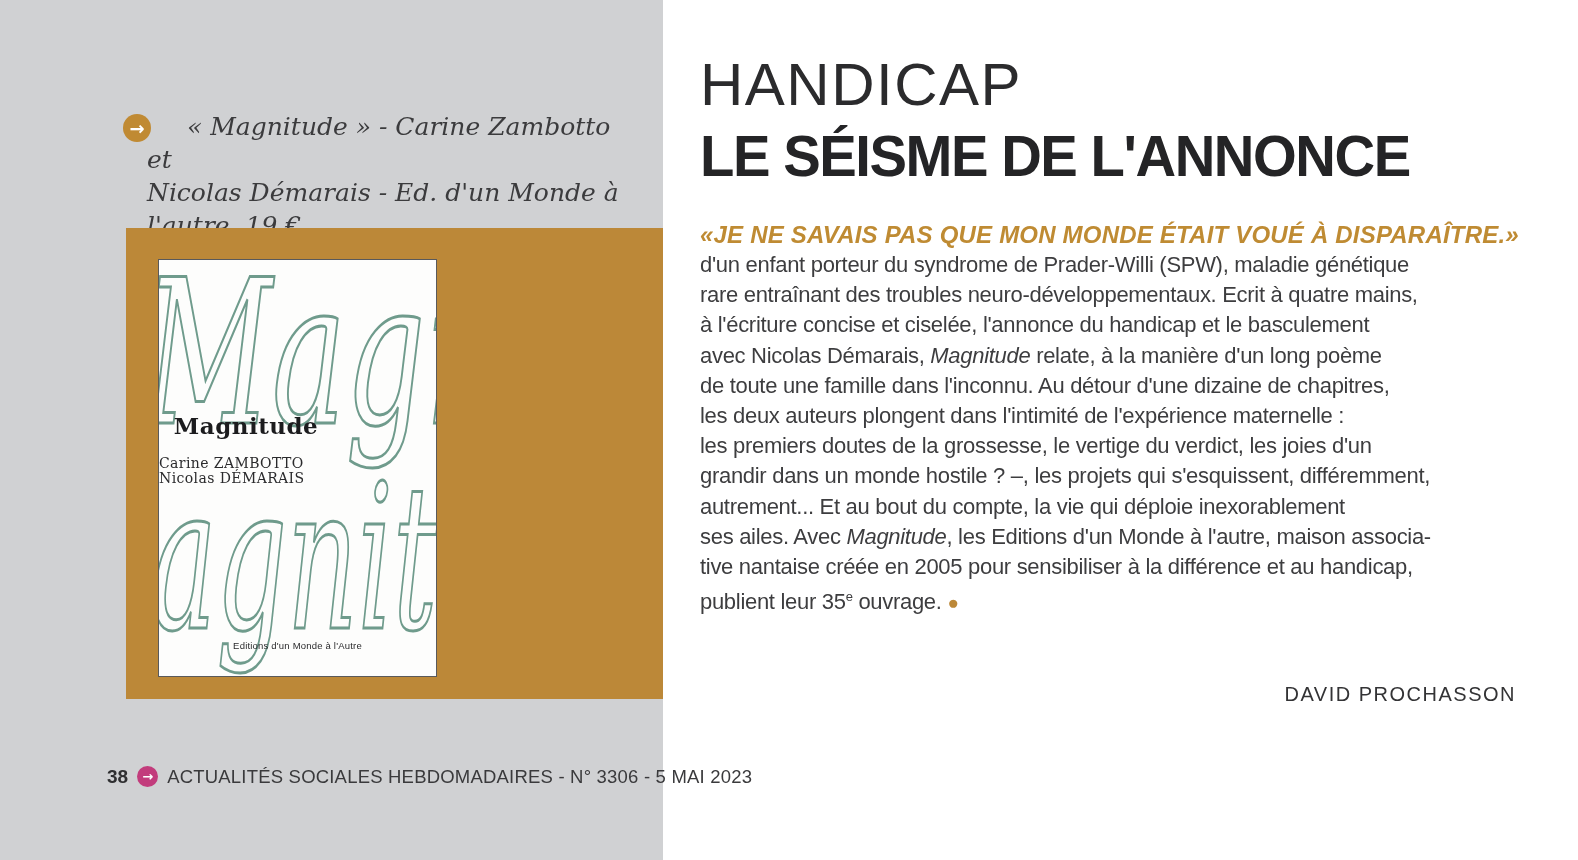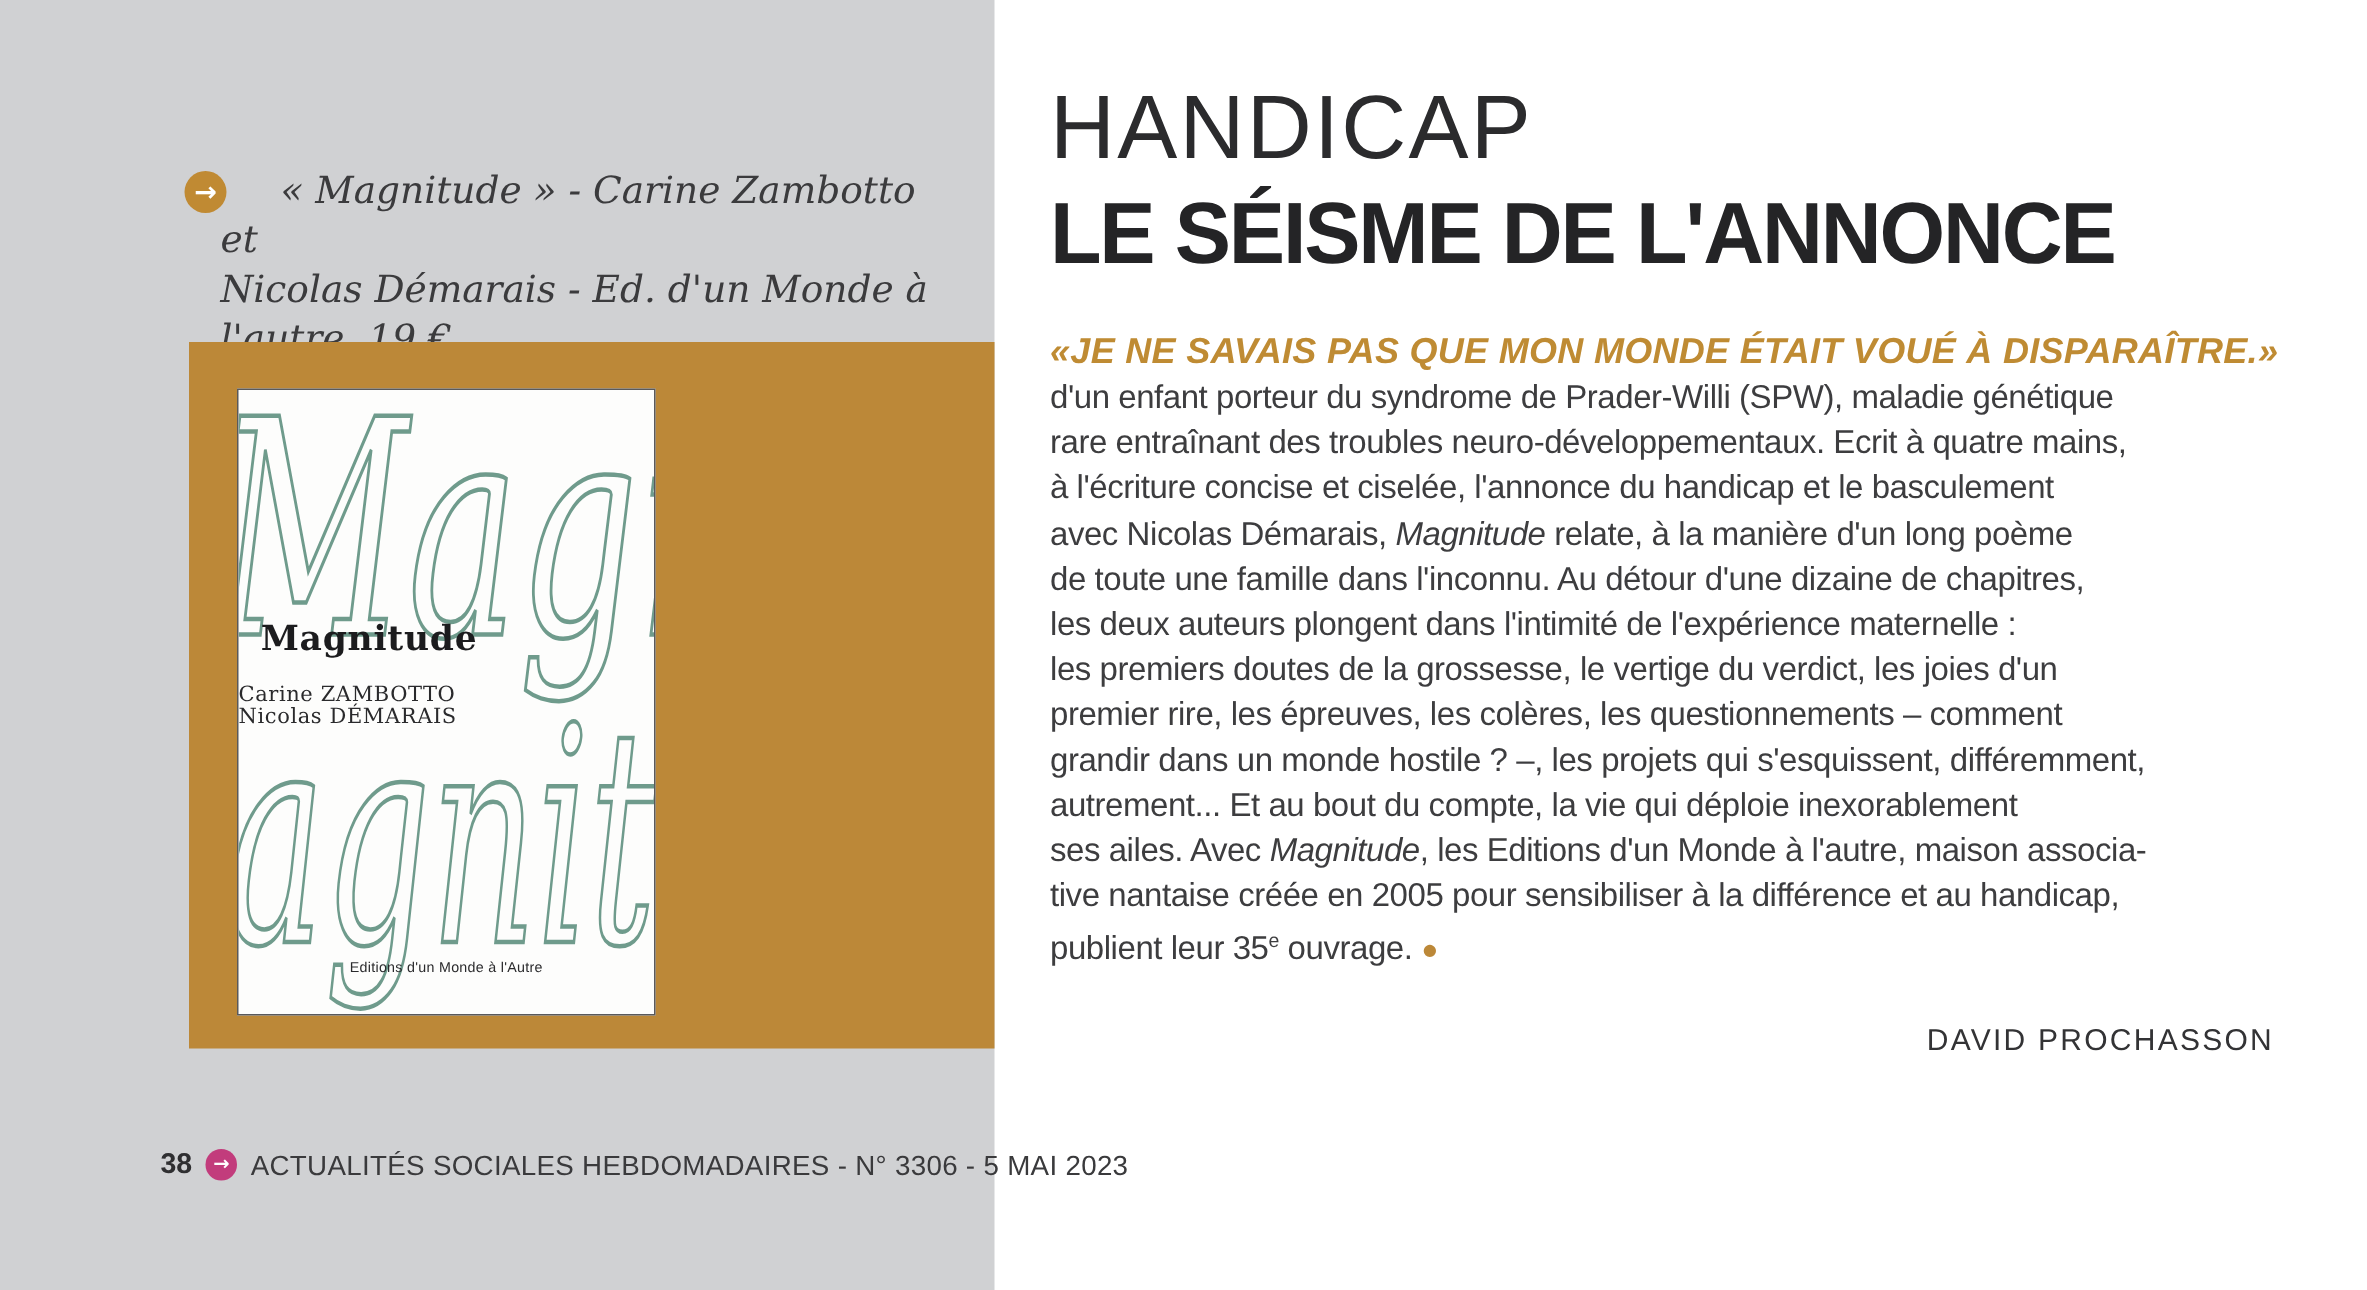--- a/index.html
+++ b/index.html
@@ -123,21 +123,20 @@
   <div class="article-title">LE SÉISME DE L'ANNONCE</div>
   <div class="lede">«JE NE SAVAIS PAS QUE MON MONDE ÉTAIT VOUÉ À DISPARAÎTRE.»</div>
   <div class="body-text" id="body-text">
       <div class="body-line"><span>d'un enfant porteur du syndrome de Prader-Willi (SPW), maladie génétique</span></div>
       <div class="body-line"><span>rare entraînant des troubles neuro-développementaux. Ecrit à quatre mains,</span></div>
       <div class="body-line"><span>à l'écriture concise et ciselée, l'annonce du handicap et le basculement</span></div>
       <div class="body-line"><span>avec Nicolas Démarais, </span><span class="seg-i">Magnitude</span><span> relate, à la manière d'un long poème</span></div>
       <div class="body-line"><span>de toute une famille dans l'inconnu. Au détour d'une dizaine de chapitres,</span></div>
       <div class="body-line"><span>les deux auteurs plongent dans l'intimité de l'expérience maternelle :</span></div>
       <div class="body-line"><span>les premiers doutes de la grossesse, le vertige du verdict, les joies d'un</span></div>
-      <div class="body-line"><span>premier rire, les épreuves, les colères, les questionnements – comment</span></div>
       <div class="body-line"><span>grandir dans un monde hostile ? –, les projets qui s'esquissent, différemment,</span></div>
       <div class="body-line"><span>autrement... Et au bout du compte, la vie qui déploie inexorablement</span></div>
       <div class="body-line"><span>ses ailes. Avec </span><span class="seg-i">Magnitude</span><span>, les Editions d'un Monde à l'autre, maison associa-</span></div>
       <div class="body-line"><span>tive nantaise créée en 2005 pour sensibiliser à la différence et au handicap,</span></div>
       <div class="body-line"><span>publient leur 35</span><span class="seg-sup">e</span><span> ouvrage. </span><span class="seg-dot">●</span></div>
     </div>
   <div class="byline">DAVID PROCHASSON</div>
 
   <div class="footer">
     <span class="footer-num">38</span>

